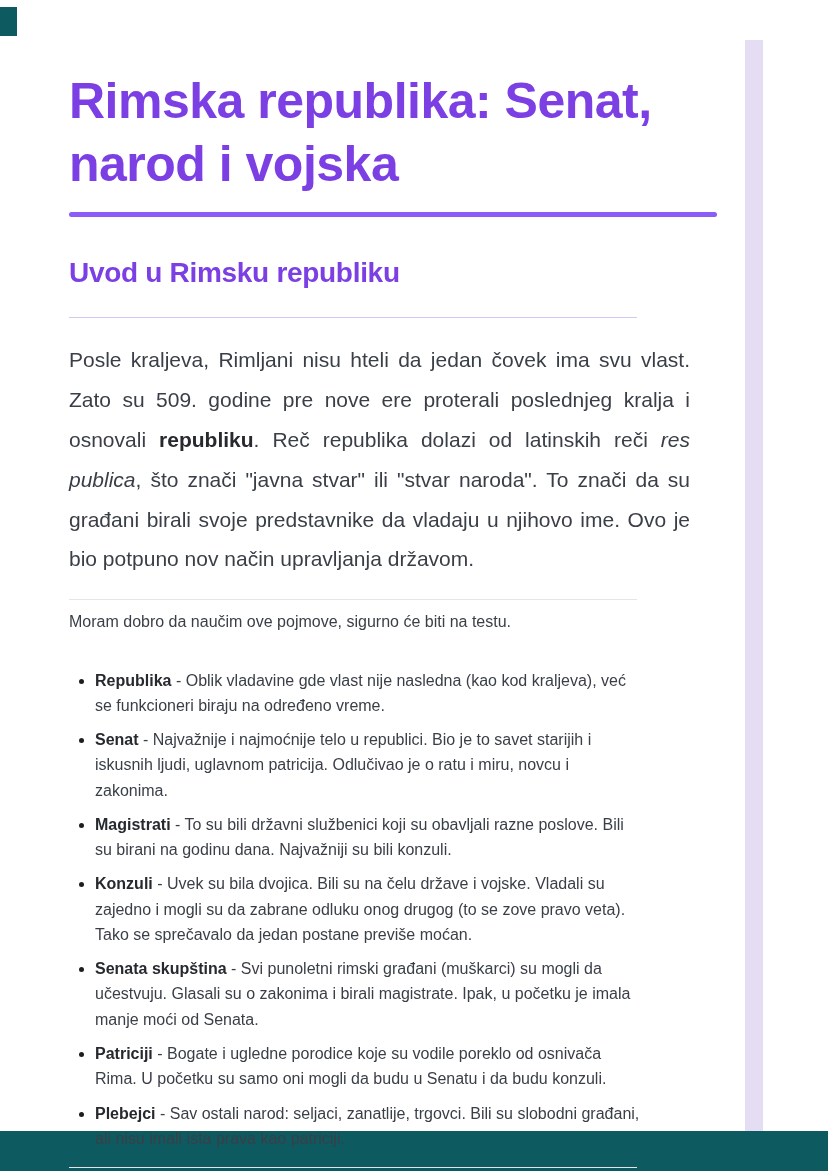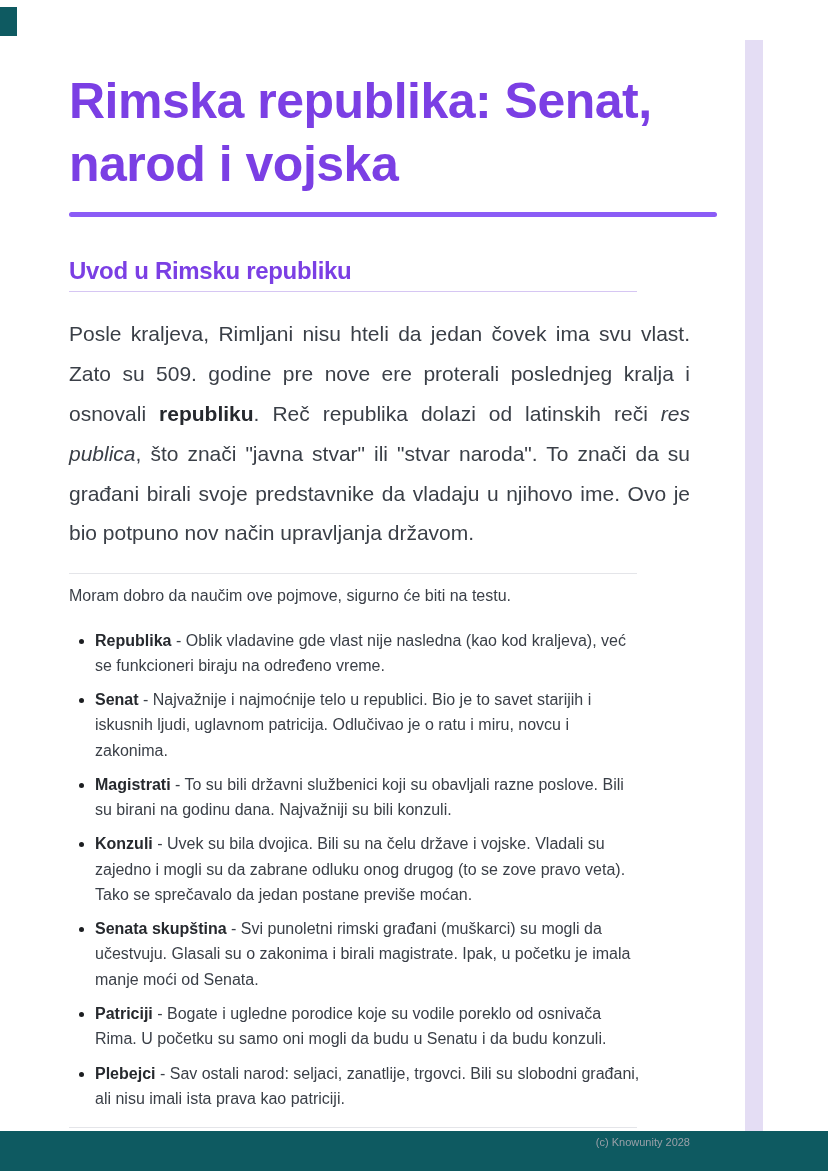--- a/index.html
+++ b/index.html
@@ -59,24 +59,24 @@
   .title-rule {
     margin-top: 16px;
     width: 648px;
     height: 5px;
     border-radius: 3px;
     background: var(--rule);
   }
   h2 {
     margin-top: 40px;
     color: var(--accent);
-    font-size: 24px;
+    font-size: 28px;
     font-weight: 700;
     letter-spacing: -0.3px;
-    padding-bottom: 6px;
+    padding-bottom: 28px;
     border-bottom: 1px solid var(--underline);
     width: 568px;
   }
   p.body-text {
     margin-top: 22px;
     font-size: 21px;
     line-height: 1.9;
     text-align: justify;
     color: var(--text);
   }
@@ -90,21 +90,21 @@
     border: none;
     border-top: 1px solid var(--divider);
     margin-top: 20px;
     width: 568px;
   }
   hr.divider-bottom {
     margin-top: 16px;
     width: 568px;
   }
   ul.term-list {
-    margin-top: 18px;
+    margin-top: 32px;
     padding-left: 26px;
     padding-right: 48px;
     list-style: disc;
   }
   ul.term-list li {
     font-size: 16px;
     line-height: 1.58;
     margin-bottom: 9px;
     color: var(--text);
   }

